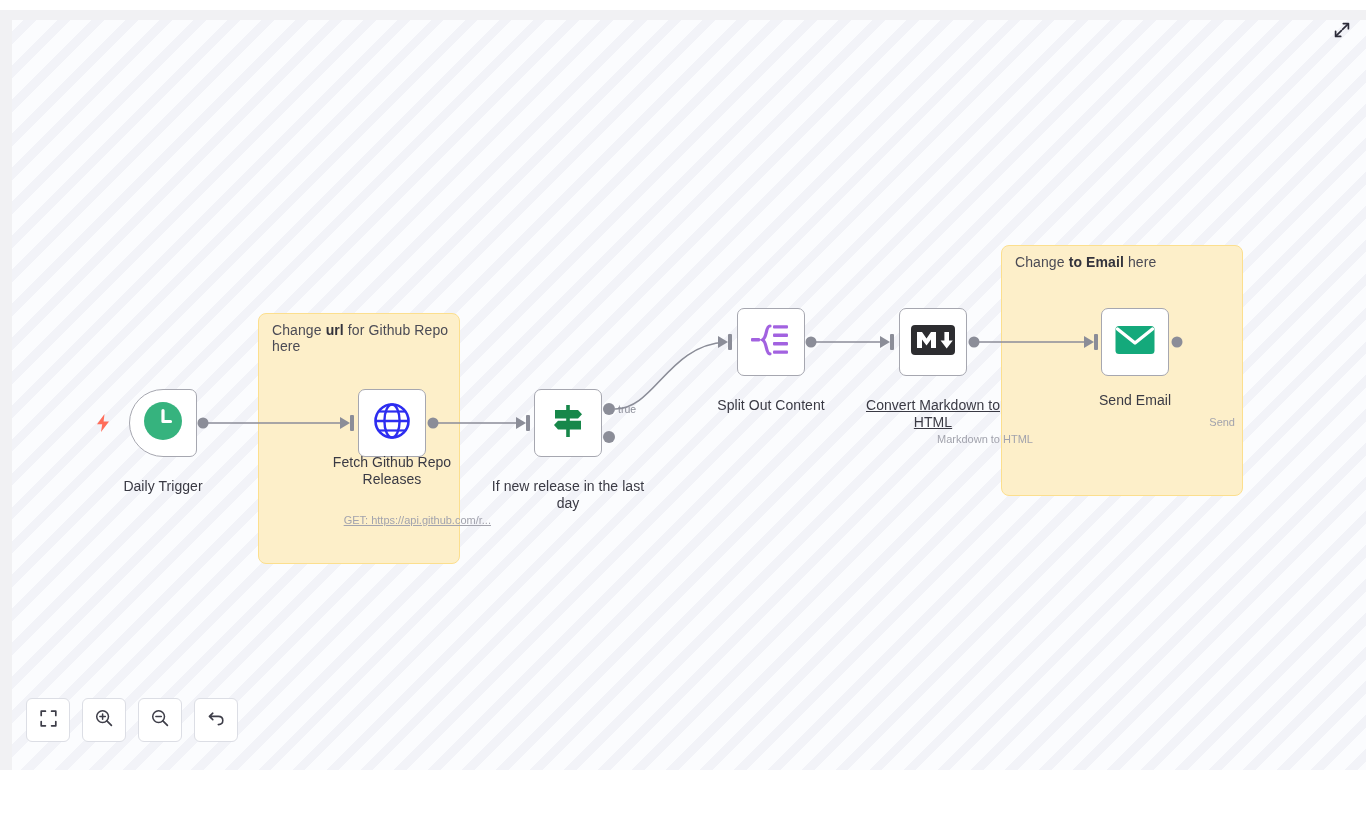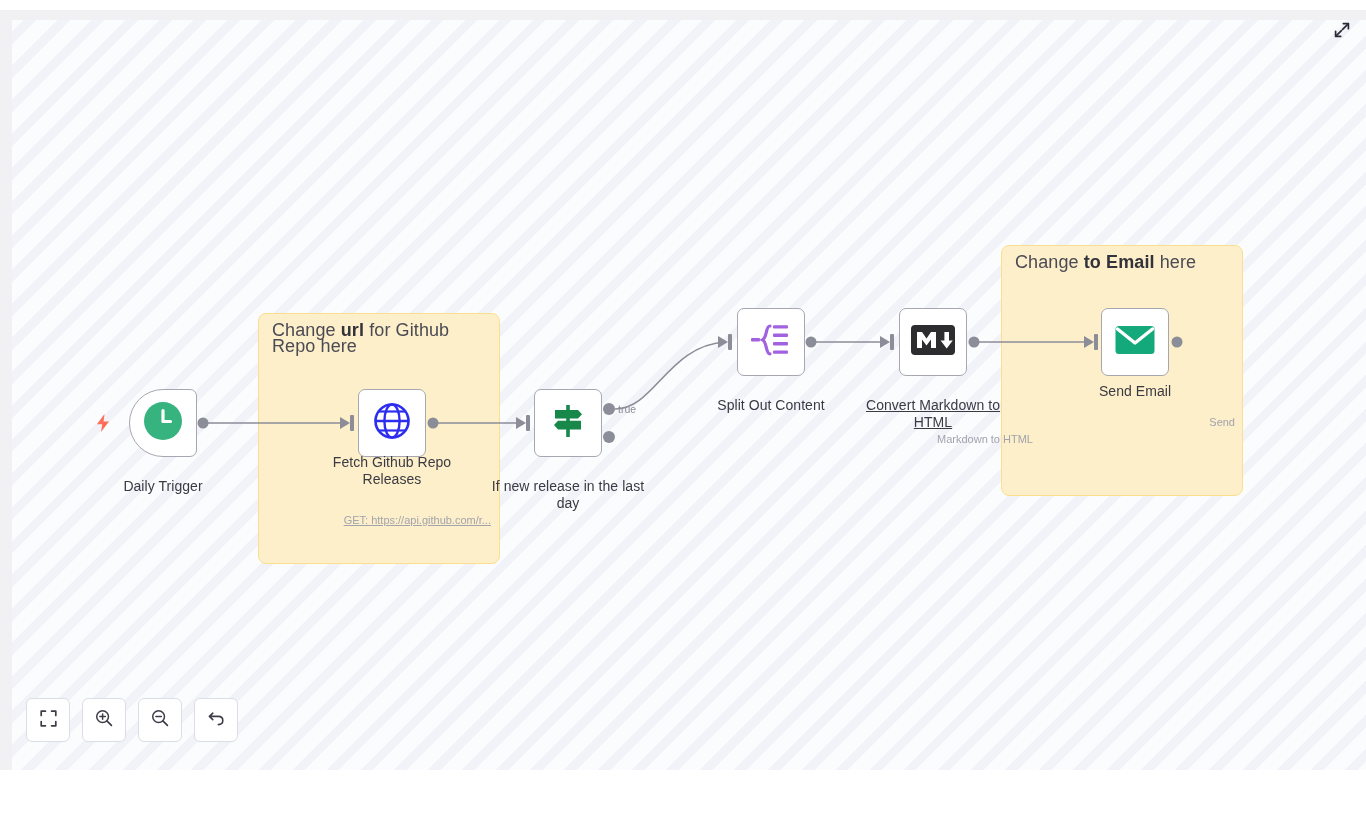--- a/index.html
+++ b/index.html
@@ -61,21 +61,21 @@
     background: #fdefc9;
     border: 1px solid #fcdf8e;
     border-radius: 8px;
     box-sizing: border-box;
   }
   .sticky-text {
     position: absolute;
     left: 13px;
     top: 8px;
     right: 10px;
-    font-size: 18px;
+    font-size: 14px;
     color: #4b4b55;
     line-height: 16px;
     letter-spacing: .1px;
   }
   .sticky-text b { font-weight: 700; color: #33333c; }
 
   
   #wires {
     position: absolute;
     left: 0;
@@ -170,21 +170,21 @@
 </style>
 </head>
 <body>
 
 <div id="app">
 
   <div id="canvas">
     <div id="canvas-top-gutter"></div>
     <div id="canvas-left-gutter"></div>
 
-    <div class="sticky" style="left:258px; top:303px; width:242px; height:251px;">
+    <div class="sticky" style="left:258px; top:303px; width:202px; height:251px;">
       <div class="sticky-text">
         <span>Change </span><b>url</b><span> for Github Repo here</span>
       </div>
     </div>
 
     <div class="sticky" style="left:1001px; top:235px; width:242px; height:251px;">
       <div class="sticky-text">
         <span>Change </span><b>to Email</b><span> here</span>
       </div>
     </div>
@@ -299,21 +299,21 @@
     <div class="node-subtitle" style="left:833px; top:422px;">Markdown to HTML</div>
 
     <div class="node" style="left:1101px; top:298px;">
       <span>
         <svg width="40" height="32" viewBox="0 0 40 32">
           <rect x="0.5" y="2" width="39" height="28" rx="3.5" fill="#14a97b"></rect>
           <path d="M2.5 5 L20 19 L37.5 5" fill="none" stroke="#ffffff" stroke-width="3.4" stroke-linecap="round" stroke-linejoin="round"></path>
         </svg>
       </span>
     </div>
-    <div class="node-caption" style="left:1051px; top:373px;">Send Email</div>
+    <div class="node-caption" style="left:1051px; top:382px;">Send Email</div>
     <div class="node-subtitle" style="left:1035px; top:405px;">Send</div>
 
     <div id="toolbar">
 
       <div class="tb-btn">
         <span>
           <svg width="17" height="17" viewBox="0 0 17 17">
             <path d="M1.2 5.4 V1.2 H5.4 M11.6 1.2 H15.8 V5.4 M15.8 11.6 V15.8 H11.6 M5.4 15.8 H1.2 V11.6" fill="none" stroke="#3d3d48" stroke-width="1.7" stroke-linecap="round" stroke-linejoin="round"></path>
           </svg>
         </span>

